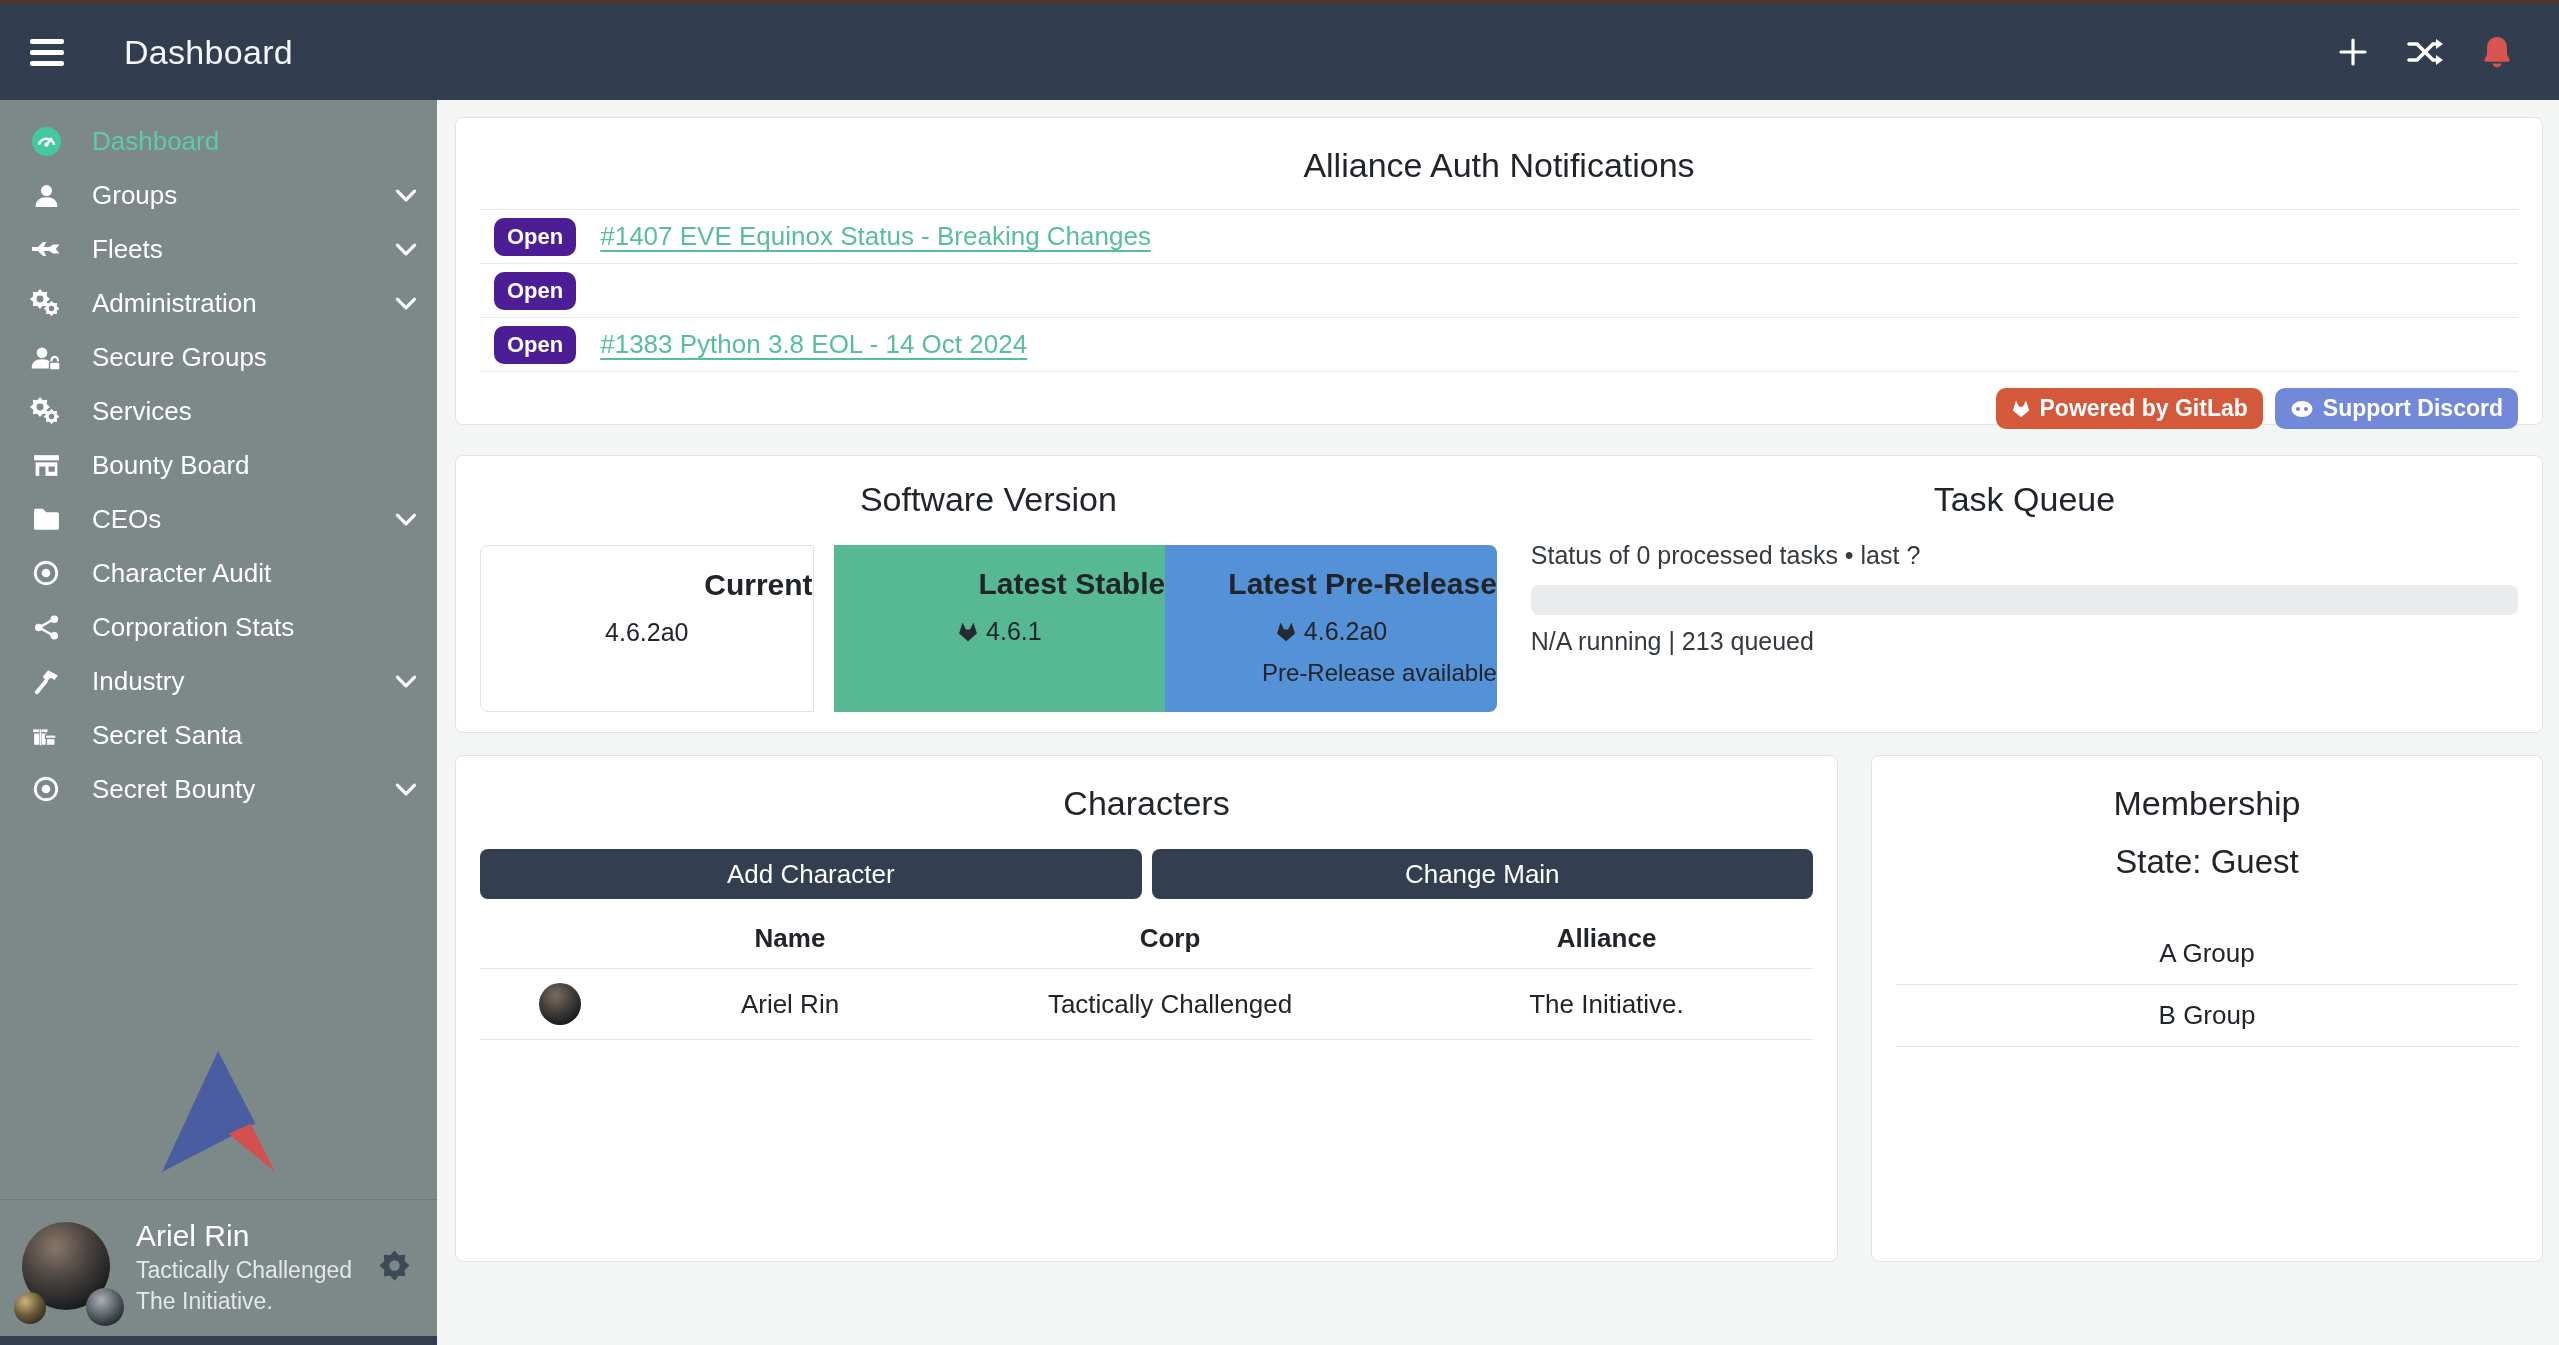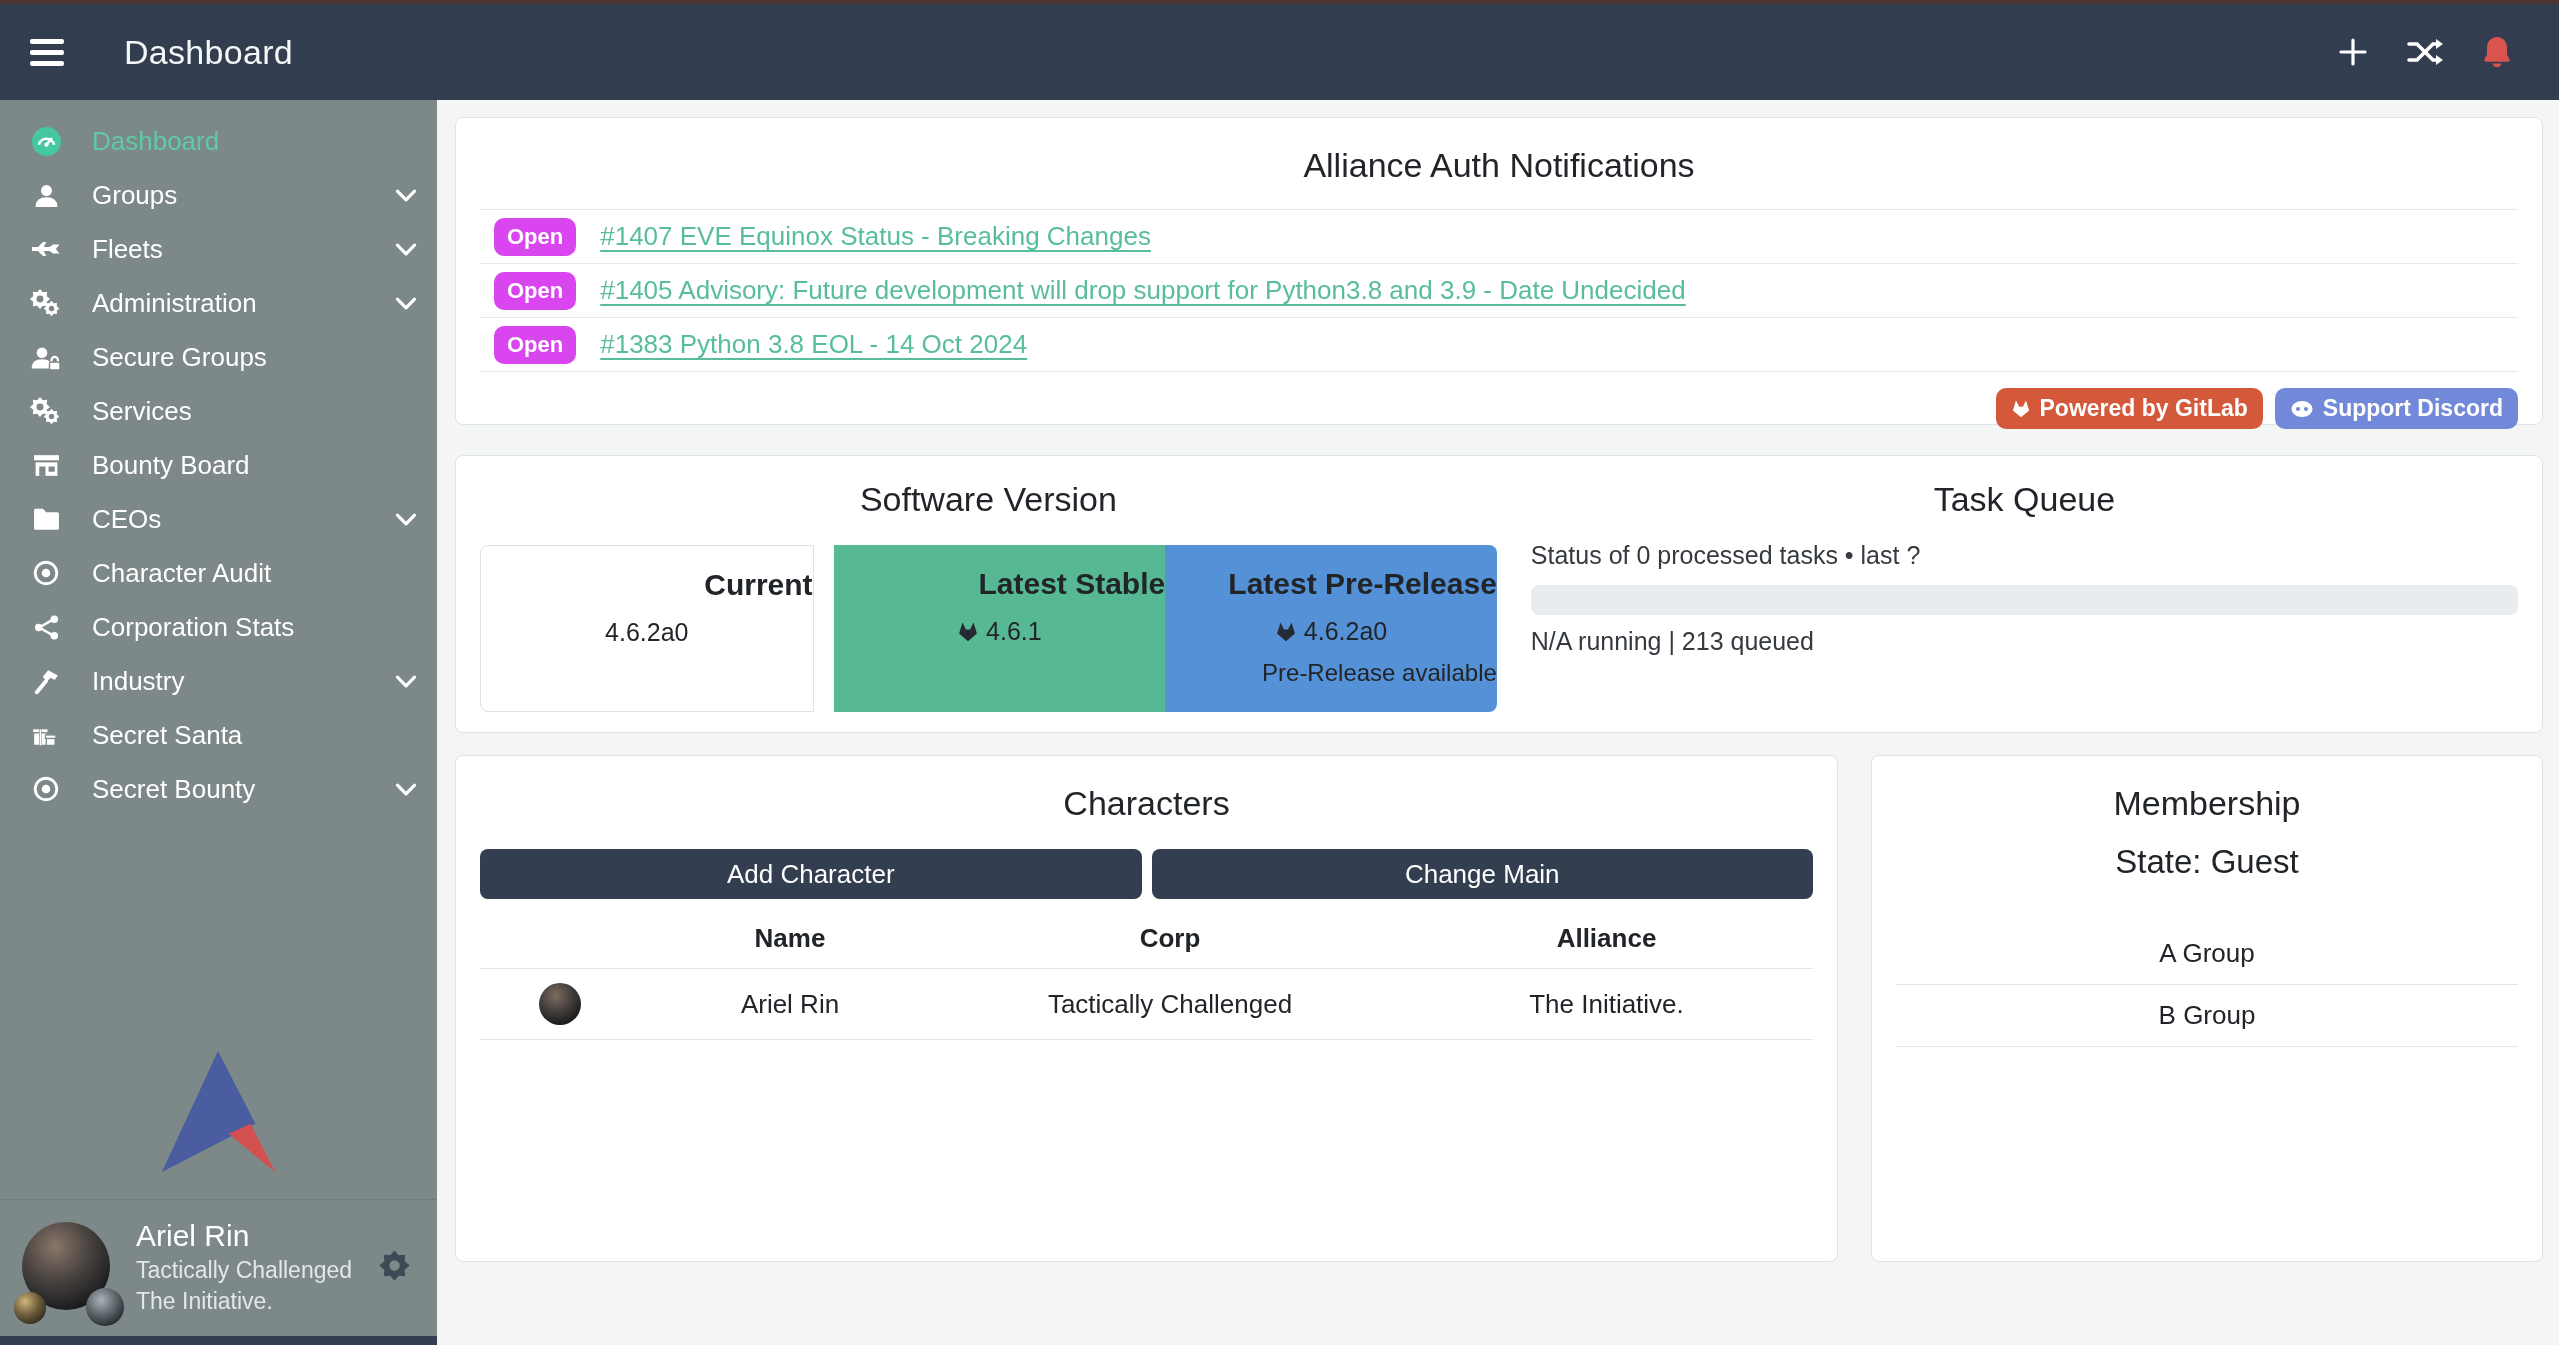--- a/index.html
+++ b/index.html
@@ -44,21 +44,21 @@
   
   .main { flex:1; background:#f4f5f5; padding:17px 16px 0 18px; display:flex; flex-direction:column; min-width:0; }
   .panel { background:#fff; border:1px solid #dfe3e6; border-radius:8px; }
   .panel-title { text-align:center; font-size:34px; color:#212529; }
 
   
   .panel-notifs { height:308px; padding:22px 24px 0; }
   .panel-notifs .panel-title { margin:6px 0 24px; }
   .notif-list { border-top:1px solid #e6e8ea; }
   .notif-row { display:flex; align-items:center; height:54px; border-bottom:1px solid #e6e8ea; padding:0 14px; }
-  .open-badge { background:#d946ef; color:#fff; font-size:22px; font-weight:bold; padding:6px 13px; border-radius:10px; margin-right:24px; flex:0 0 auto; }
+  .open-badge { background:#4c1d95; color:#fff; font-size:22px; font-weight:bold; padding:6px 13px; border-radius:10px; margin-right:24px; flex:0 0 auto; }
   .notif-link { color:#58bd9c; font-size:26px; text-decoration:underline; text-underline-offset:5px; cursor:pointer; }
   .notif-footer { display:flex; justify-content:flex-end; gap:12px; margin-top:16px; }
   .foot-badge { display:flex; align-items:center; gap:9px; color:#fff; font-size:23px; font-weight:bold; padding:7px 15px; border-radius:10px; cursor:pointer; }
   .foot-badge.gitlab { background:#d4583a; }
   .foot-badge.discord { background:#7289da; }
 
   
   .panel-version { height:278px; margin-top:30px; display:flex; padding:18px 24px 0; }
   .sv-col { flex:1.03; }
   .sv-col .panel-title { margin:6px 0 26px; }
@@ -393,21 +393,20 @@
 
       <div class="panel panel-notifs">
         <div class="panel-title">Alliance Auth Notifications</div>
         <div class="notif-list">
           <div class="notif-row">
             <span class="open-badge">Open</span>
             <a class="notif-link">#1407 EVE Equinox Status - Breaking Changes</a>
           </div>
           <div class="notif-row">
             <span class="open-badge">Open</span>
-            <a class="notif-link">#1405 Advisory: Future development will drop support for Python3.8 and 3.9 - Date Undecided</a>
           </div>
           <div class="notif-row">
             <span class="open-badge">Open</span>
             <a class="notif-link">#1383 Python 3.8 EOL - 14 Oct 2024</a>
           </div>
         </div>
         <div class="notif-footer">
           <span class="foot-badge gitlab">
             <svg width="20" height="19" fill="#fff">
                 <use href="#i-fox"></use>

